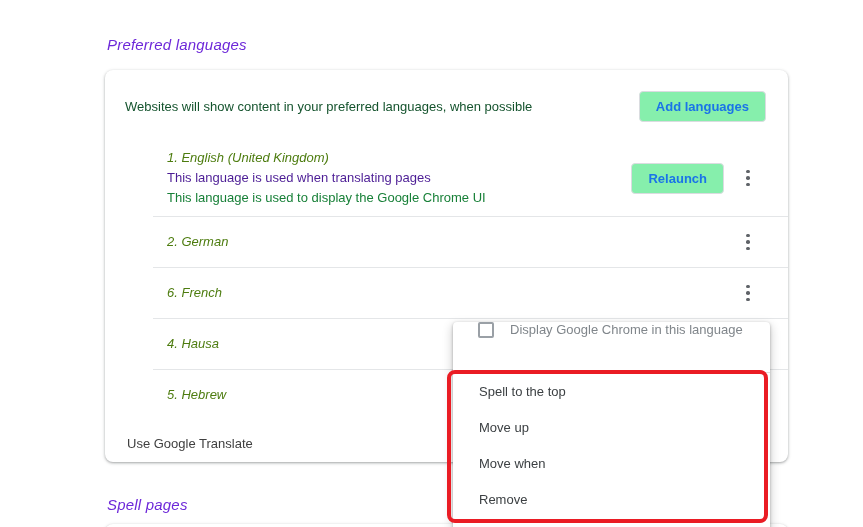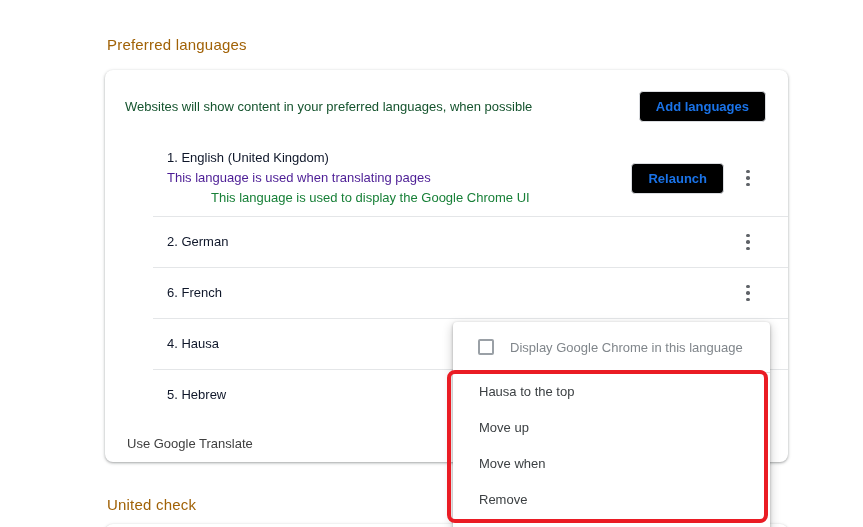--- a/index.html
+++ b/index.html
@@ -10,22 +10,23 @@
     position: relative;
     width: 863px; height: 527px;
     background: #ffffff;
     overflow: hidden;
   }
 
   .section-heading {
     position: absolute;
     left: 107px;
     font-size: 15px;
-    color: #a16207;
+    color: #6d28d9;
     letter-spacing: 0.2px;
+    font-style: italic;
   }
   .heading-top { top: 36px; }
   .heading-bottom { top: 496px; }
 
   
   .card {
     position: absolute;
     left: 105px; top: 70px;
     width: 683px; height: 392px;
     background: #fff;
@@ -39,41 +40,41 @@
     align-items: center;
     justify-content: space-between;
     padding: 8px 22px 0 20px;
   }
   .card-desc {
     font-size: 13px;
     color: #14532d;
     max-width: 480px;
   }
   .outline-btn {
-    background: #000000;
+    background: #86efac;
     border: 1px solid #dadce0;
     border-radius: 4px;
     color: #1a73e8;
     font-family: "Liberation Sans", sans-serif;
     font-size: 13px;
     font-weight: bold;
     padding: 7px 16px;
     cursor: pointer;
     white-space: nowrap;
   }
 
   .row-english {
     display: flex;
     align-items: center;
     justify-content: space-between;
     padding: 14px 30px 8px 62px;
   }
-  .lang-name { font-size: 13px; color: #0f172a; line-height: 20px; }
+  .lang-name { font-size: 13px; color: #4d7c0f; line-height: 20px; font-style: italic; }
   .lang-note { font-size: 13px; color: #4c1d95; line-height: 20px; }
-  .lang-note.green { color: #188038; margin-left: 44px; }
+  .lang-note.green { color: #188038; }
   .row-controls { display: flex; align-items: center; }
   .row-controls .outline-btn { margin-right: 14px; }
 
   .lang-row {
     height: 50px;
     display: flex;
     align-items: center;
     justify-content: space-between;
     padding: 0 30px 0 62px;
   }
@@ -125,21 +126,21 @@
     left: 453px; top: 322px;
     width: 317px; height: 210px;
     background: #fff;
     border-radius: 4px 4px 0 0;
     box-shadow: 0 1px 3px rgba(0,0,0,0.3), 0 4px 10px 2px rgba(0,0,0,0.15);
     z-index: 5;
   }
   .menu-check-row {
     height: 50px;
     display: flex;
-    align-items: center;
+    align-items: flex-start;
     padding-left: 25px;
     cursor: pointer;
   }
   .checkbox {
     width: 16px; height: 16px;
     border: 2px solid #9aa0a6;
     border-radius: 2px;
     background: #fff;
     flex: 0 0 auto;
   }
@@ -242,29 +243,29 @@
       <div class="kebab">
         <span></span>
           <span></span>
           <span></span>
       </div>
     </div>
 
     <div class="card-footer">Use Google Translate</div>
   </div>
 
-  <div class="section-heading heading-bottom">United check</div>
+  <div class="section-heading heading-bottom">Spell pages</div>
 
   <div class="dropdown">
     <div class="menu-check-row">
       <span class="checkbox"></span>
       <span class="check-label">Display Google Chrome in this language</span>
     </div>
     <div class="menu-separator"></div>
-    <div class="menu-item">Hausa to the top</div>
+    <div class="menu-item">Spell to the top</div>
     <div class="menu-item">Move up</div>
     <div class="menu-item">Move when</div>
     <div class="menu-item">Remove</div>
   </div>
 
   <div class="red-annotation"></div>
 
 </div>
 
 </body></html>

